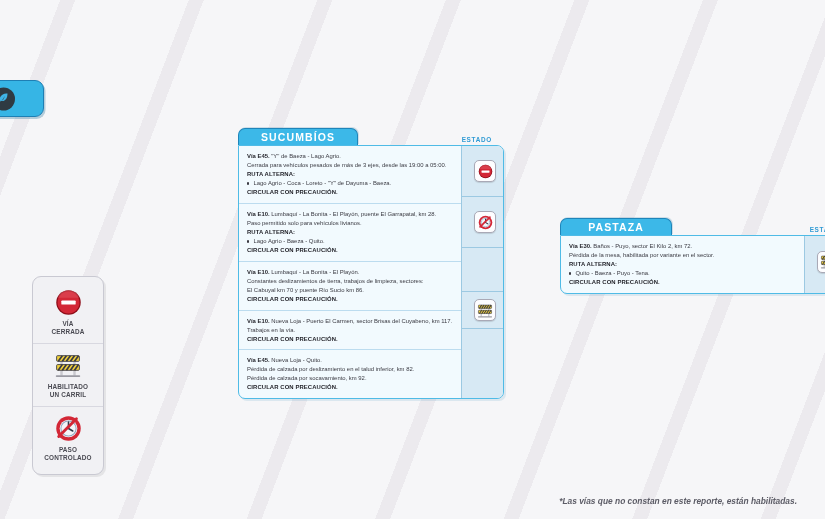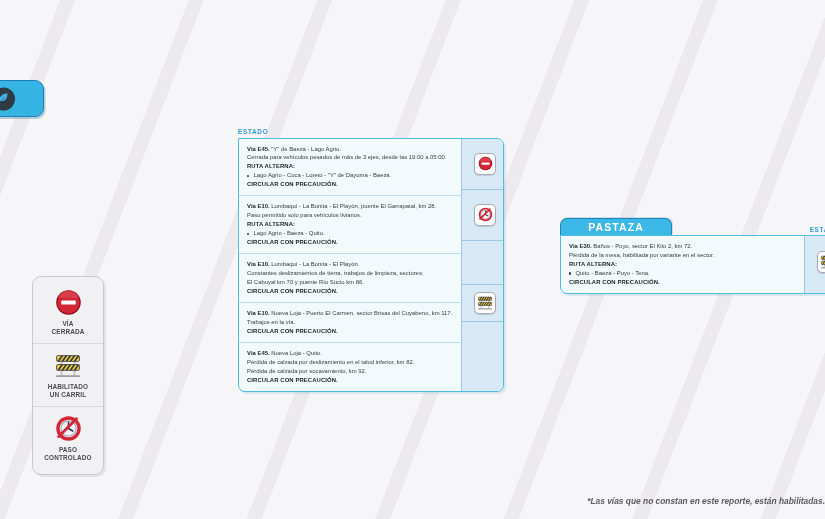--- a/index.html
+++ b/index.html
@@ -189,21 +189,21 @@
   .ln.bullet::before {
     content: "";
     position: absolute; left: 0; top: 3.4px;
     width: 2.4px; height: 2.4px; border-radius: 50%;
     background: #3a3a42;
   }
 
   
   #footnote {
     position: absolute;
-    right: 0;
+    right: 28px;
     bottom: 13px;
     font-size: 8.4px;
     font-style: italic;
     font-weight: bold;
     color: #5c5c66;
     z-index: 4;
   }
 </style>
 </head>
 <body>
@@ -262,20 +262,23 @@
         <path d="M4.4 25.4 L25.4 4.4" stroke="#d32736" stroke-width="3.4" stroke-linecap="round"></path>
       </svg>
     </div>
     <div class="legend-label">PASO<br>CONTROLADO</div>
   </div>
 
 </div>
 
 <div class="panel" id="panel-sucumbios" style="left:238px; top:128px; width:266px;">
   <div class="panel-topbar">
+    <div class="panel-tab">
+      <span>SUCUMBÍOS</span>
+    </div>
     <div class="estado-label">ESTADO</div>
   </div>
   <div class="panel-body">
     <div class="rows-col">
 
       <div class="row" style="min-height:51px">
         <div class="ln head"><b>Vía E45.</b> <span>"Y" de Baeza - Lago Agrio.</span></div>
         <div class="ln">Cerrada para vehículos pesados de más de 3 ejes, desde las 19:00 a 05:00.</div>
         <div class="ln bold">RUTA ALTERNA:</div>
         <div class="ln bullet">Lago Agrio - Coca - Loreto - "Y" de Dayuma - Baeza.</div>

